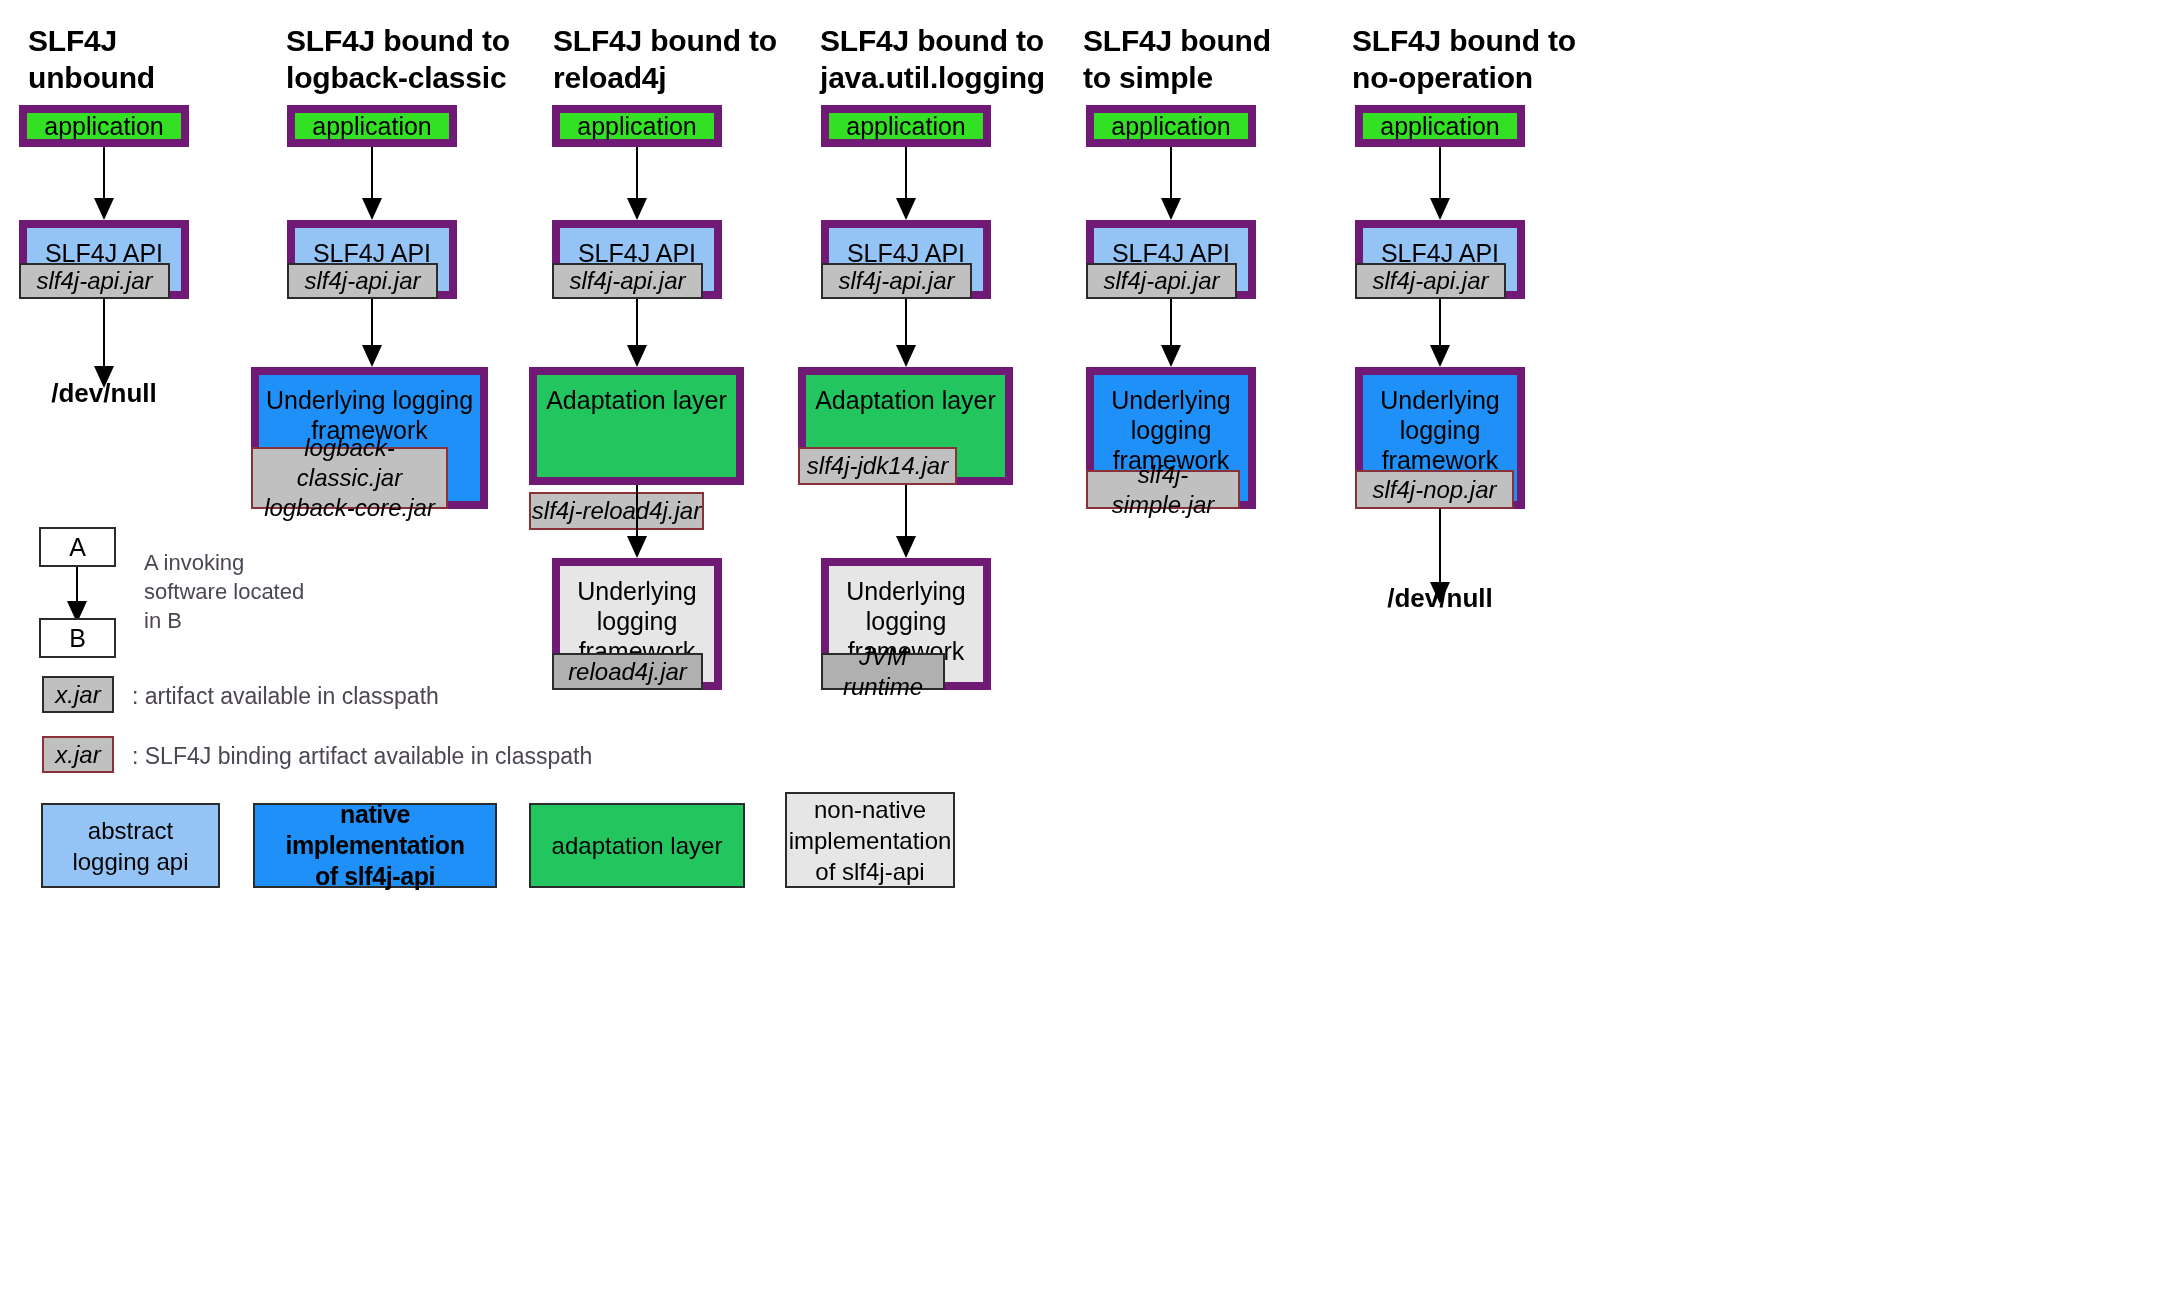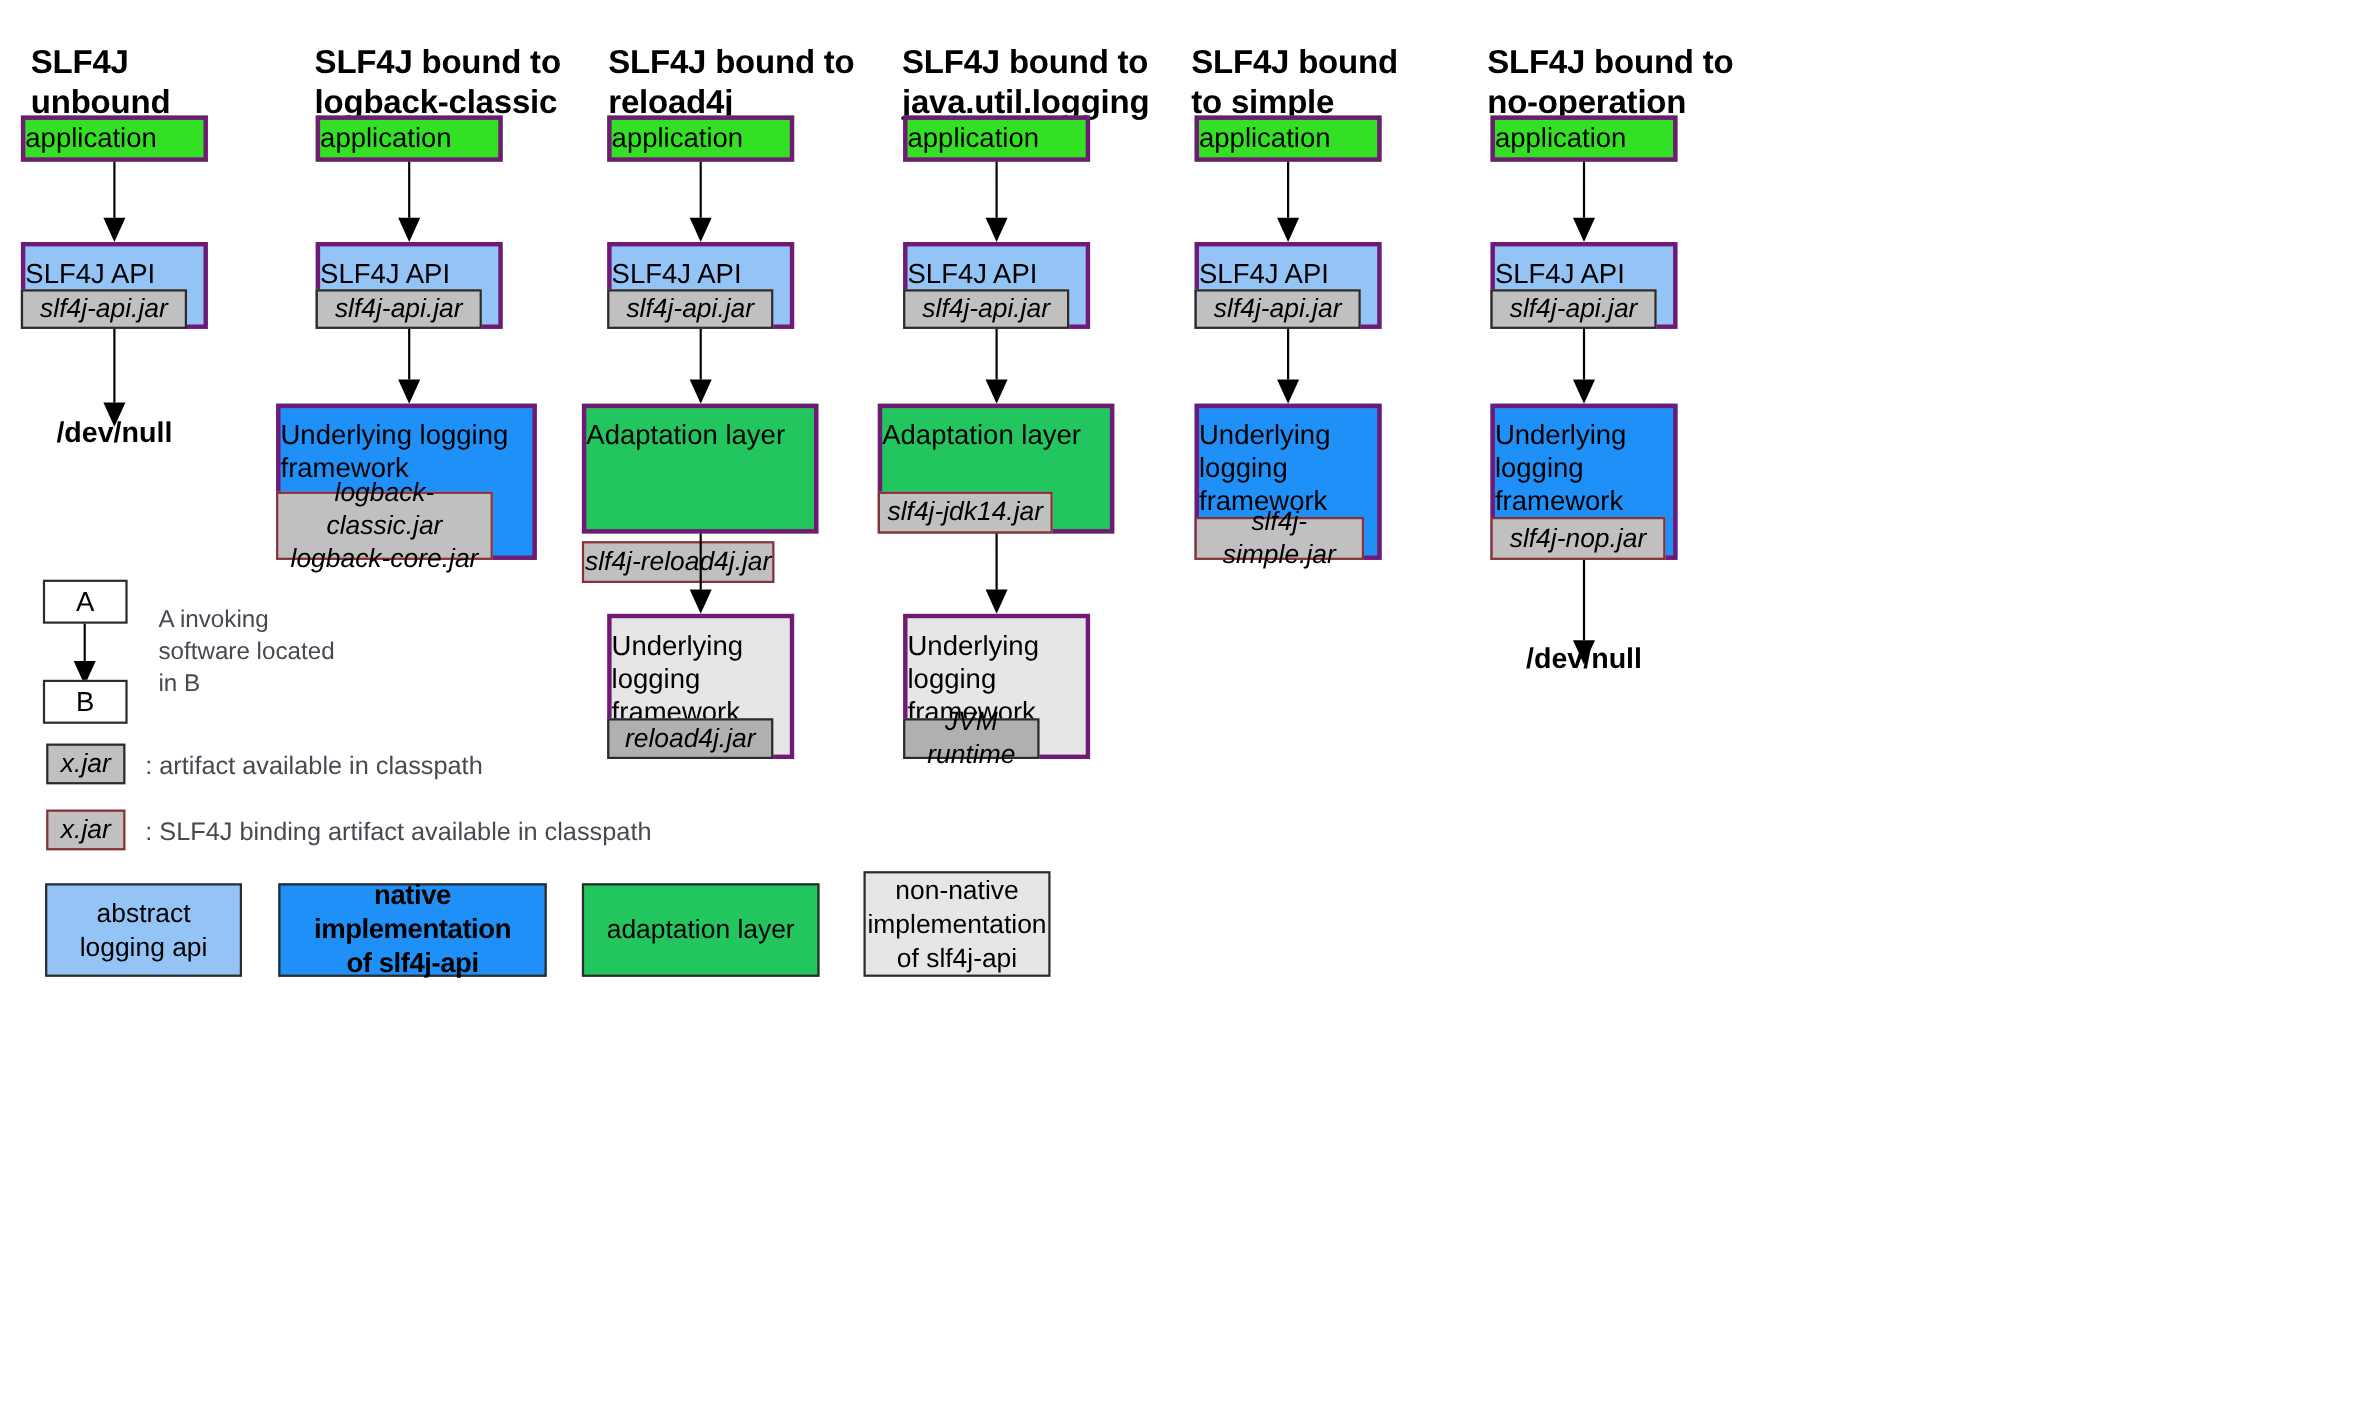--- a/index.html
+++ b/index.html
@@ -24,32 +24,31 @@
 
   
   .col-title {
     position: absolute;
     font-weight: bold;
     font-size: 30px;
     line-height: 37px;
     color: #000000;
     white-space: pre-line;
     letter-spacing: -0.2px;
-    margin-top: 16px;
   }
 
   
   .node {
     position: absolute;
     box-sizing: border-box;
-    border: 4px solid #701a75;
+    border: 8px solid #701a75;
     color: #000000;
     font-size: 25px;
     line-height: 30px;
-    text-align: left;
+    text-align: center;
   }
   .node .node-label {
     display: block;
     width: 100%;
     white-space: pre-line;
   }
 
   
   .box-app {
     background: #33e024;

